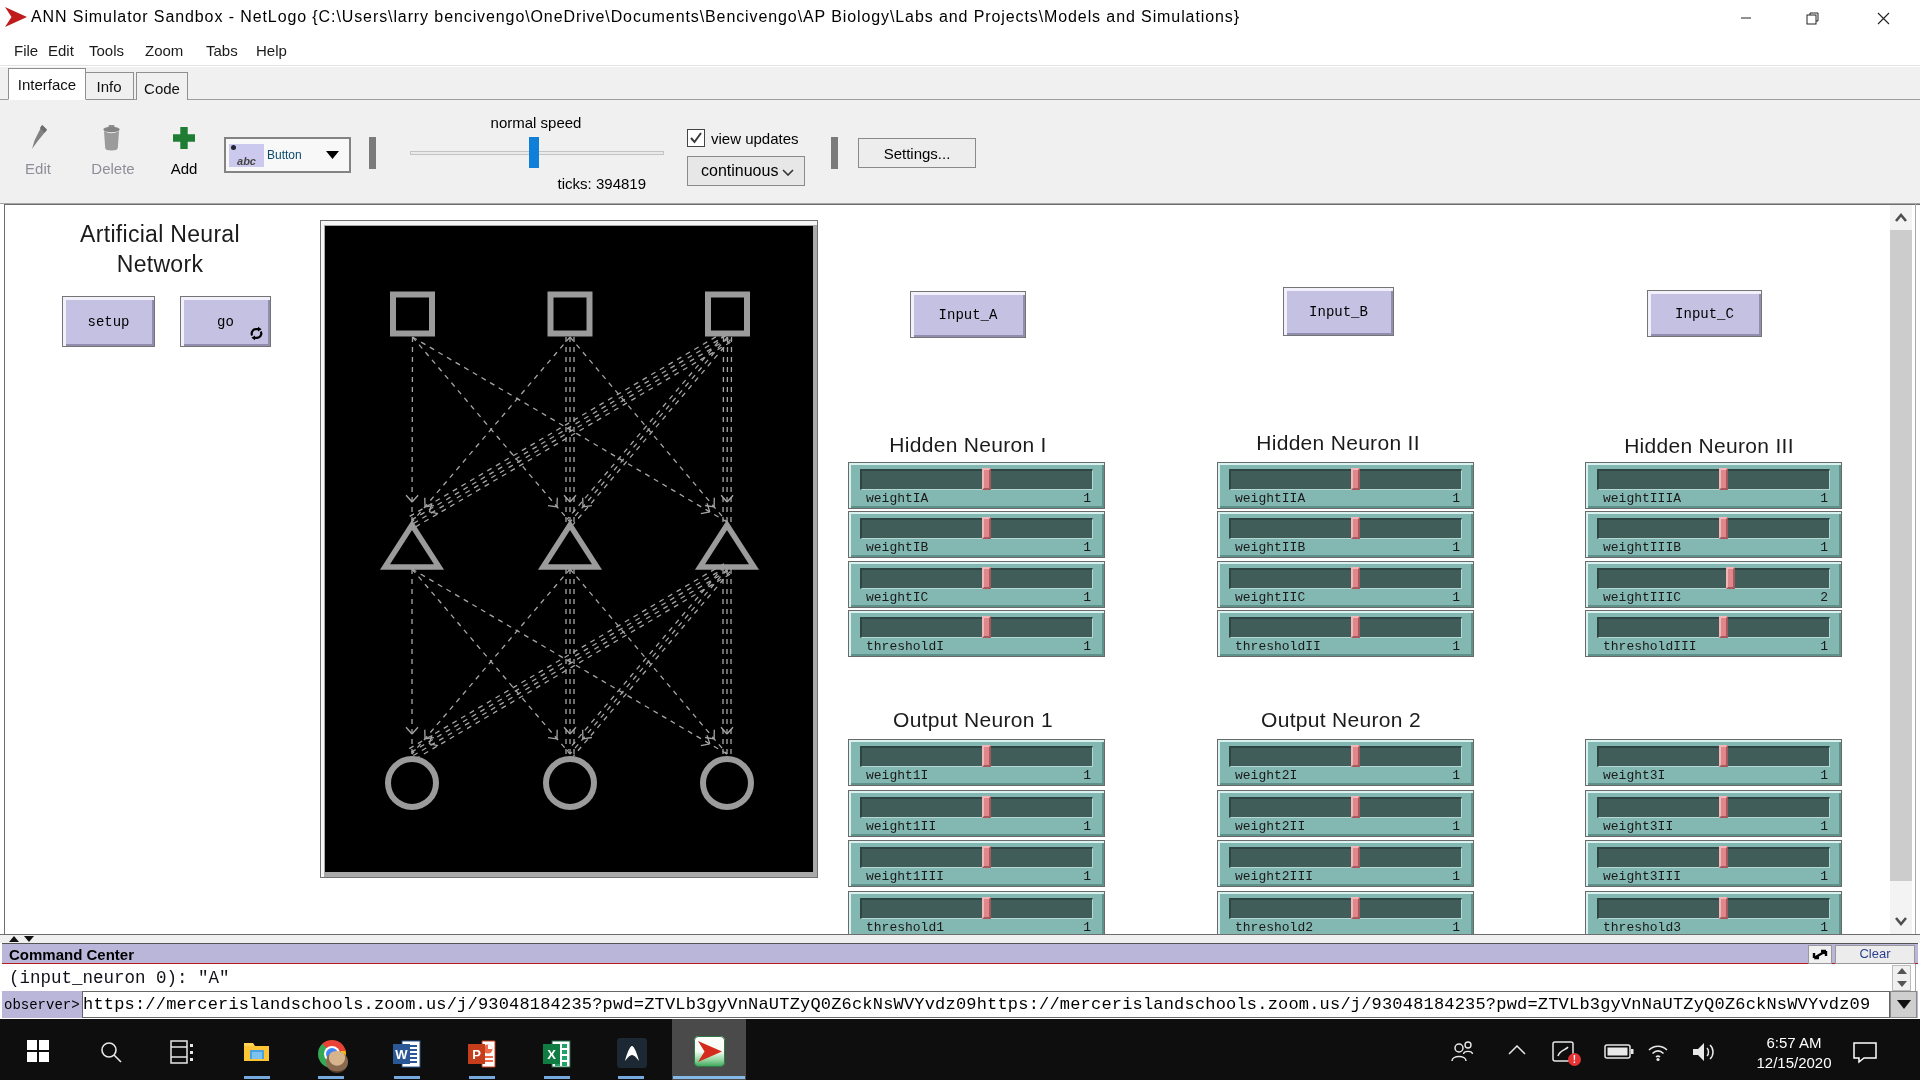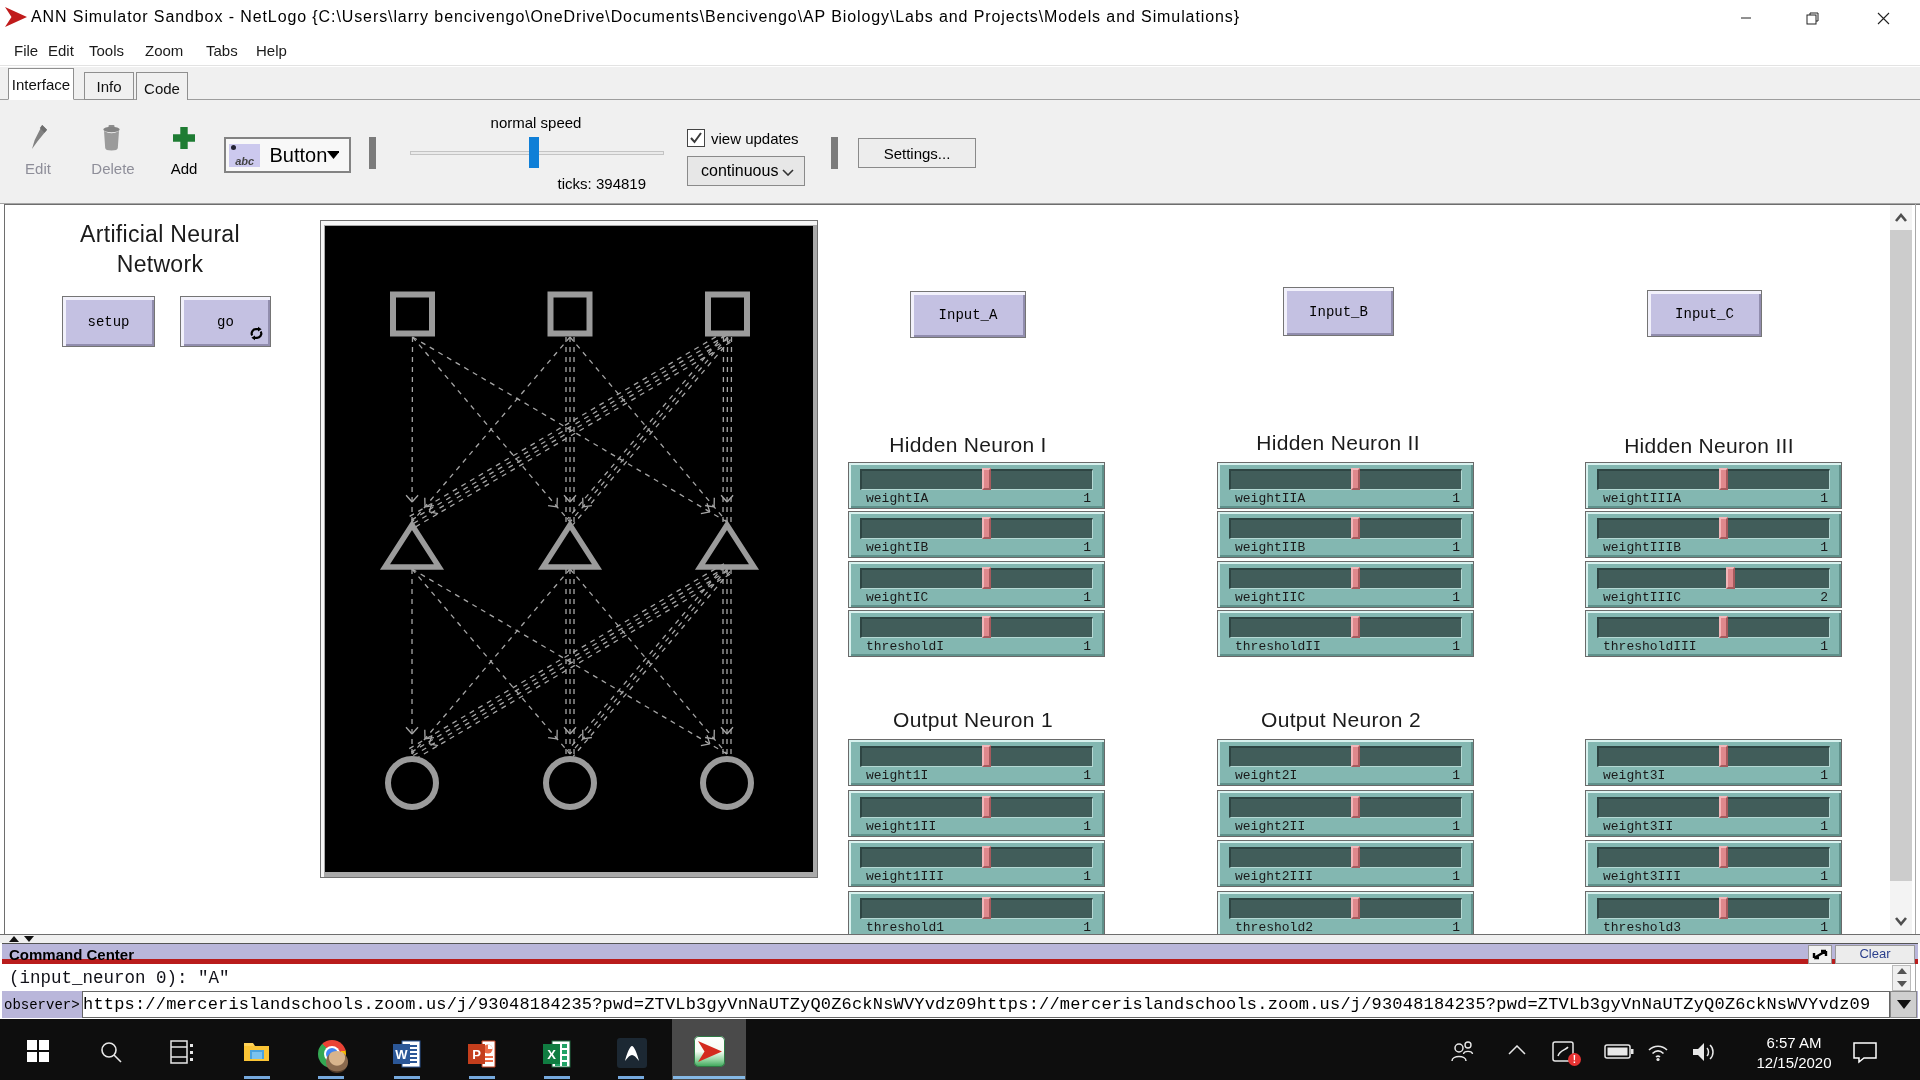--- a/index.html
+++ b/index.html
@@ -10,33 +10,33 @@
 #title {position:absolute;left:31px;top:8px;font-size:16px;letter-spacing:0.9px;color:#000;white-space:pre}
 #nlogo {position:absolute;left:4px;top:5px}
 .wbtn {position:absolute;top:0;width:46px;height:36px;display:flex;align-items:center;justify-content:center}
 
 #menubar {position:absolute;left:0;top:36px;width:1920px;height:30px;background:#fff;border-bottom:1px solid #e3e3e3}
 .mi {position:absolute;top:6px;font-size:15px;color:#1a1a1a}
 
 #tabrow {position:absolute;left:0;top:67px;width:1920px;height:33px;background:#f0f0f0;border-bottom:1px solid #9d9d9d}
 .tab {position:absolute;font-size:15px;color:#111;display:flex;align-items:center;justify-content:center;
   border:1px solid #8f8f8f;background:#f0f0f0}
-#tab-i {left:8px;top:1px;width:66px;height:32px;background:#fff;border-bottom:1px solid #fff;z-index:2}
+#tab-i {left:8px;top:1px;width:78px;height:32px;background:#fff;border-bottom:1px solid #fff;z-index:2}
 #tab-n {left:84px;top:5px;width:50px;height:28px}
 #tab-c {left:136px;top:5px;width:52px;height:32px}
 
 #toolbar {position:absolute;left:0;top:100px;width:1920px;height:104px;background:#f0f0f0;border-bottom:1px solid #a5a5a5}
 .tlab {position:absolute;font-size:15px;color:#8e8e99;text-align:center}
 .sep {position:absolute;top:37px;width:7px;height:32px;background:#7b7b7b}
 #btnsel {position:absolute;left:224px;top:37px;width:127px;height:36px;background:#f8f8f8;border:2px solid #838383;
   display:flex;align-items:center}
 #btnsel .bicon {width:35px;height:23px;background:#ccc9ee;margin-left:3px;position:relative;
   font-size:11px;font-weight:700;color:#444;display:flex;align-items:flex-end;justify-content:center;font-style:italic}
 #btnsel .bicon:before {content:"";position:absolute;left:2px;top:1px;width:5px;height:5px;background:#223;border-radius:50%}
-#btnsel .btxt {font-size:20px;margin-left:9px;color:#000000}
+#btnsel .btxt {font-size:12px;margin-left:3px;color:#0c4a6e}
 #btnsel .barr {margin-left:auto;margin-right:10px}
 #speedtrack {position:absolute;left:410px;top:51px;width:254px;height:4px;background:#eaeaea;border:1px solid #c4c4c4}
 #speedthumb {position:absolute;left:529px;top:37px;width:10px;height:31px;background:#0f7fd7}
 .toolbtn {position:absolute;background:#f4f4f4;border:1px solid #8a8a8a;font-size:15px;color:#000;
   display:flex;align-items:center;justify-content:center}
 #chk {position:absolute;left:687px;top:29px;width:18px;height:18px;background:#fff;border:1px solid #444}
 
 #main {position:absolute;left:4px;top:204px;width:1916px;height:731px;background:#fff;
   border-top:1px solid #6e6e6e;border-left:1px solid #6e6e6e}
 #view {position:absolute}
@@ -54,21 +54,21 @@
   border-top:2px solid #f2b6b9;border-left:2px solid #f2b6b9;border-right:2px solid #a65a5d;border-bottom:2px solid #a65a5d}
 .sll {position:absolute;left:17px;top:28px;font-family:"Liberation Mono",monospace;font-size:13px;color:#1a1a1a}
 .slv {position:absolute;right:13px;top:28px;font-family:"Liberation Mono",monospace;font-size:13px;color:#1a1a1a}
 
 #vsb {position:absolute;left:1890px;top:205px;width:22px;height:729px;background:#f3f3f3}
 #vsb .thumb {position:absolute;left:0px;top:25px;width:22px;height:651px;background:#cccccc}
 #rightedge {position:absolute;left:1915px;top:204px;width:1px;height:814px;background:#a8a8a8}
 
 #split {position:absolute;left:0px;top:934px;width:1920px;height:9px;background:#f0f0f0;border-top:1px solid #6e6e6e}
 
-#cchead {position:absolute;left:2px;top:943px;width:1916px;height:21px;background:#b9b6da;border-top:1px solid #555;border-bottom:5px solid #b91c1c}
+#cchead {position:absolute;left:2px;top:943px;width:1916px;height:21px;background:#b9b6da;border-top:1px solid #555;border-bottom:1px solid #b91c1c}
 #cchead b {position:absolute;left:7px;top:2px;font-size:15px;color:#000}
 #ccout {position:absolute;left:2px;top:965px;width:1890px;height:26px;background:#fff;
   font-family:"Liberation Mono",monospace;font-size:17.5px;color:#101018;padding-left:7px;padding-top:3px}
 #ccsb {position:absolute;left:1892px;top:965px;width:19px;height:26px;background:#f0f0f0;border:1px solid #bbb}
 #obsrow {position:absolute;left:2px;top:991px;width:1916px;height:27px;background:#b9b6da}
 #obslab {position:absolute;left:2px;top:0px;height:27px;font-family:"Liberation Mono",monospace;font-size:14px;color:#000;
   display:flex;align-items:center}
 #obsin {position:absolute;left:80px;top:0px;width:1808px;height:27px;background:#fff;border:1px solid #666;
   font-family:"Liberation Mono",monospace;font-size:17px;letter-spacing:0.19px;color:#000;white-space:pre;overflow:hidden;
   display:flex;align-items:center}

